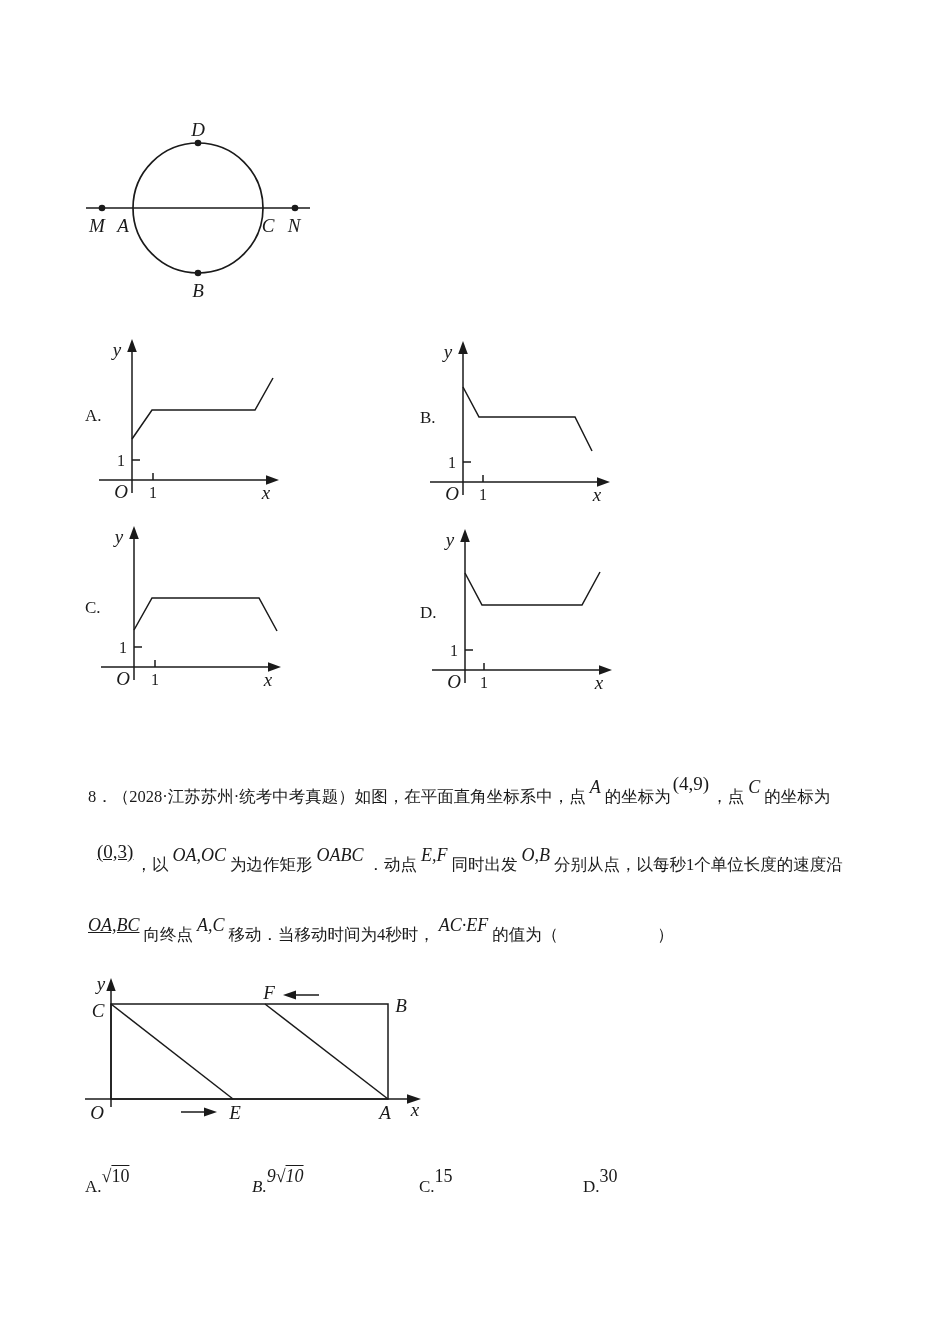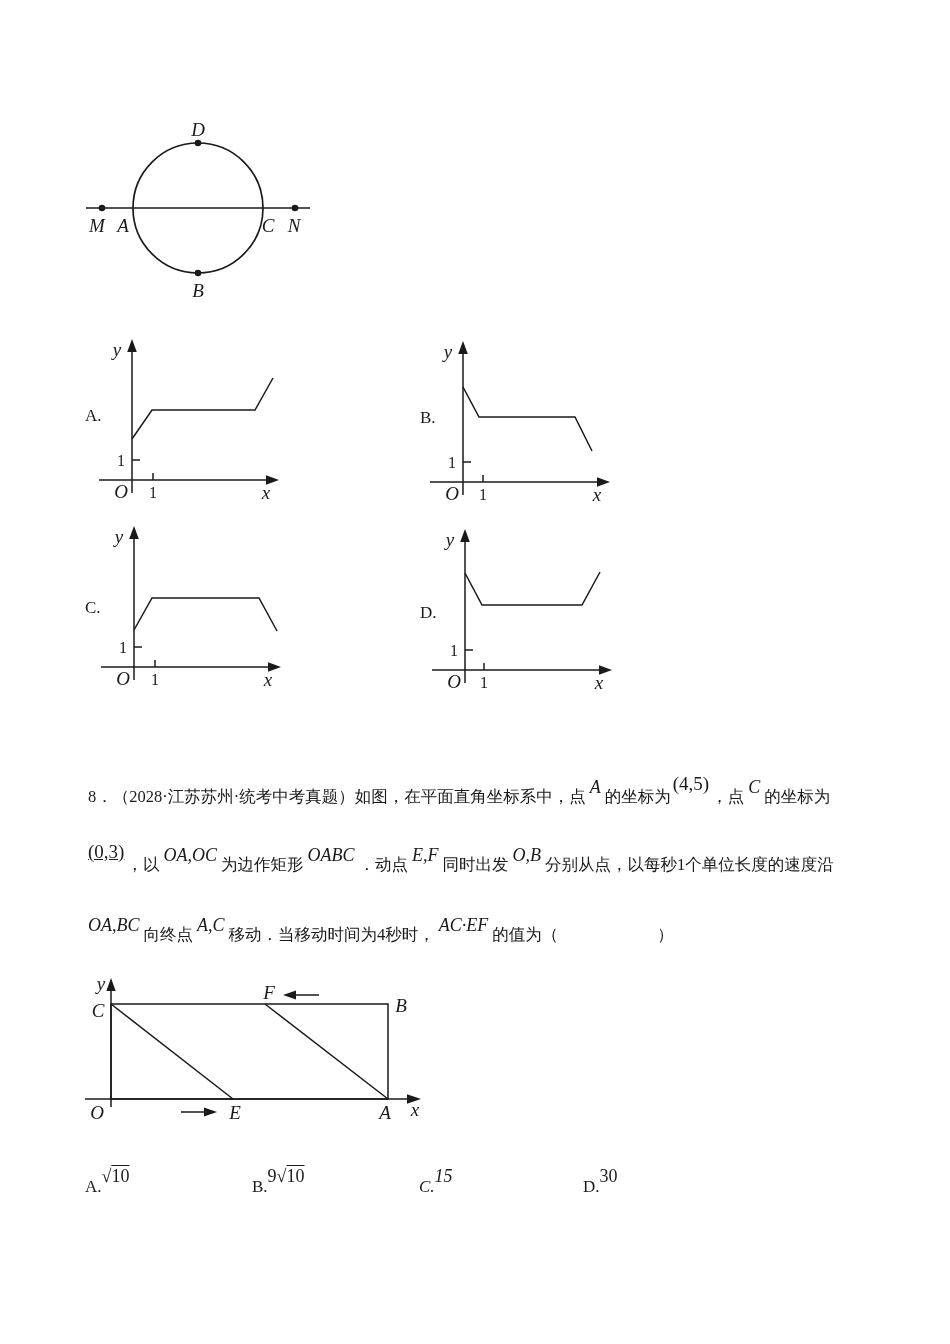--- a/index.html
+++ b/index.html
@@ -117,29 +117,29 @@
     <line class="stk" x1="74" y1="138" x2="74" y2="145"></line>
     <polyline class="stk" points="55,48 72,80 172,80 190,47"></polyline>
     <text class="lbl" x="40" y="21" text-anchor="middle">y</text>
     <text class="lbl" x="189" y="164" text-anchor="middle">x</text>
     <text class="lbl" x="44" y="163" text-anchor="middle">O</text>
     <text class="num" x="44" y="131" text-anchor="middle">1</text>
     <text class="num" x="74" y="163" text-anchor="middle">1</text>
   </svg>
 
   <div class="qline" style="top:784px;">
-    <span>8．（2028·江苏苏州·统考中考真题）如图，在平面直角坐标系中，点</span><span class="mi">A</span><span>的坐标为</span><span class="mi mcoord">(4,5)</span><span>，点</span><span class="mi">C</span><span>的坐标为</span>
+    <span>8．（2028·江苏苏州·统考中考真题）如图，在平面直角坐标系中，点</span><span class="mi">A</span><span>的坐标为</span><span class="mi mcoord">(4,9)</span><span>，点</span><span class="mi">C</span><span>的坐标为</span>
   </div>
 
   <div class="qline" style="top:852px;">
-    <span class="mi mcoord" style="margin-left:0;text-decoration:underline;">(0,3)</span><span>，以</span><span class="mi">OA,OC</span><span>为边作矩形</span><span class="mi">OABC</span><span>．动点</span><span class="mi">E,F</span><span>同时出发</span><span class="mi">O,B</span><span>分别从点，以每秒1个单位长度的速度沿</span>
+    <span class="mi mcoord" style="margin-left:9px;text-decoration:underline;">(0,3)</span><span>，以</span><span class="mi">OA,OC</span><span>为边作矩形</span><span class="mi">OABC</span><span>．动点</span><span class="mi">E,F</span><span>同时出发</span><span class="mi">O,B</span><span>分别从点，以每秒1个单位长度的速度沿</span>
   </div>
 
   <div class="qline" style="top:922px;">
-    <span class="mi" style="margin-left:0;">OA,BC</span><span>向终点</span><span class="mi">A,C</span><span>移动．当移动时间为4秒时，</span><span class="mi">AC·EF</span><span>的值为（　　　　　　）</span>
+    <span class="mi" style="margin-left:0;text-decoration:underline;">OA,BC</span><span>向终点</span><span class="mi">A,C</span><span>移动．当移动时间为4秒时，</span><span class="mi">AC·EF</span><span>的值为（　　　　　　）</span>
   </div>
 
   <svg class="abs" style="left:75px;top:975px;" width="360" height="160">
     <line class="stk" x1="36" y1="12" x2="36" y2="132"></line>
     <polygon class="arrw" points="36,3 31.3,16 40.7,16"></polygon>
     <line class="stk" x1="10" y1="124" x2="337" y2="124"></line>
     <polygon class="arrw" points="346,124 332,119.2 332,128.8"></polygon>
     <rect class="stk" x="36" y="29" width="277" height="95"></rect>
     <line class="stk" x1="36" y1="29" x2="158" y2="124"></line>
     <line class="stk" x1="190" y1="29" x2="313" y2="124"></line>
@@ -153,23 +153,23 @@
     <text class="lbl" x="23" y="42" text-anchor="middle">C</text>
     <text class="lbl" x="326" y="37" text-anchor="middle">B</text>
     <text class="lbl" x="194" y="24" text-anchor="middle">F</text>
     <text class="lbl" x="160" y="144" text-anchor="middle">E</text>
     <text class="lbl" x="310" y="144" text-anchor="middle">A</text>
   </svg>
 
   <div class="ans" style="left:85px;">
     <span>A.</span><span class="ans-val"><span></span><span>√</span><span class="radicand">10</span></span>
   </div>
-  <div class="ans" style="left:252px;">
+  <div class="ans" style="left:252px;font-style:italic;">
     <span>B.</span><span class="ans-val"><span>9</span><span>√</span><span class="radicand">10</span></span>
   </div>
-  <div class="ans" style="left:419px;font-style:italic;">
+  <div class="ans" style="left:419px;">
     <span>C.</span><span class="ans-val"><span>15</span><span></span><span class="radicand"></span></span>
   </div>
   <div class="ans" style="left:583px;text-align:center;">
     <span>D.</span><span class="ans-val"><span>30</span><span></span><span class="radicand"></span></span>
   </div>
 
 </div>
 
 </body></html>

